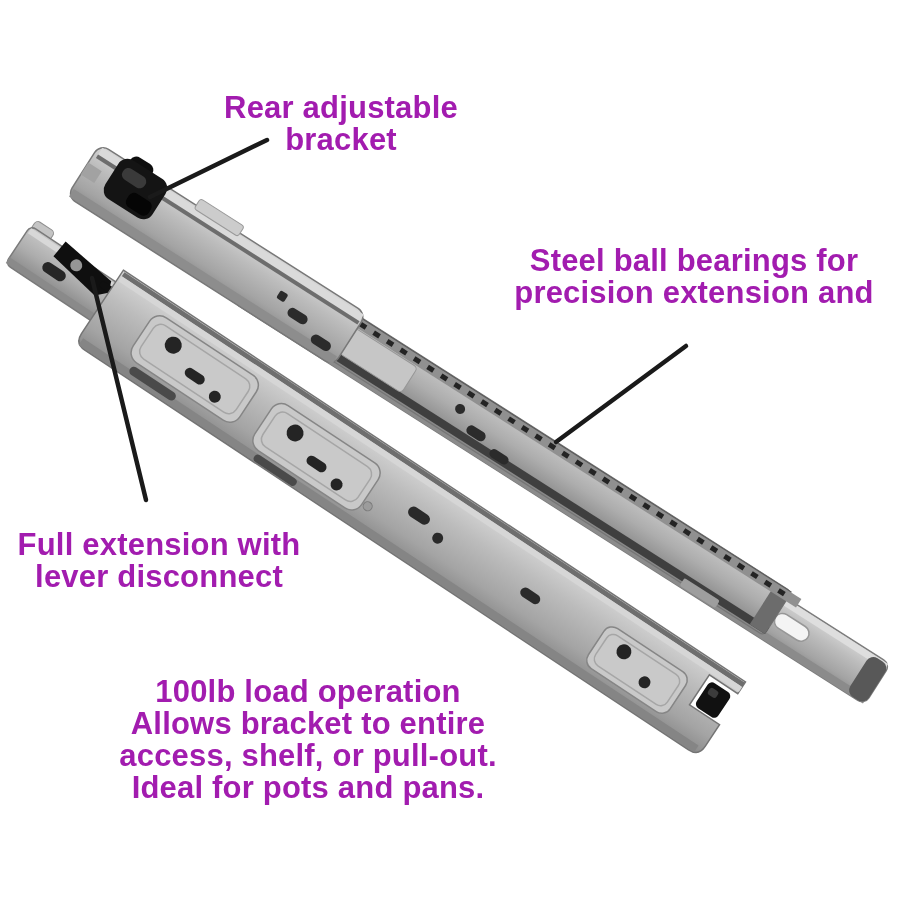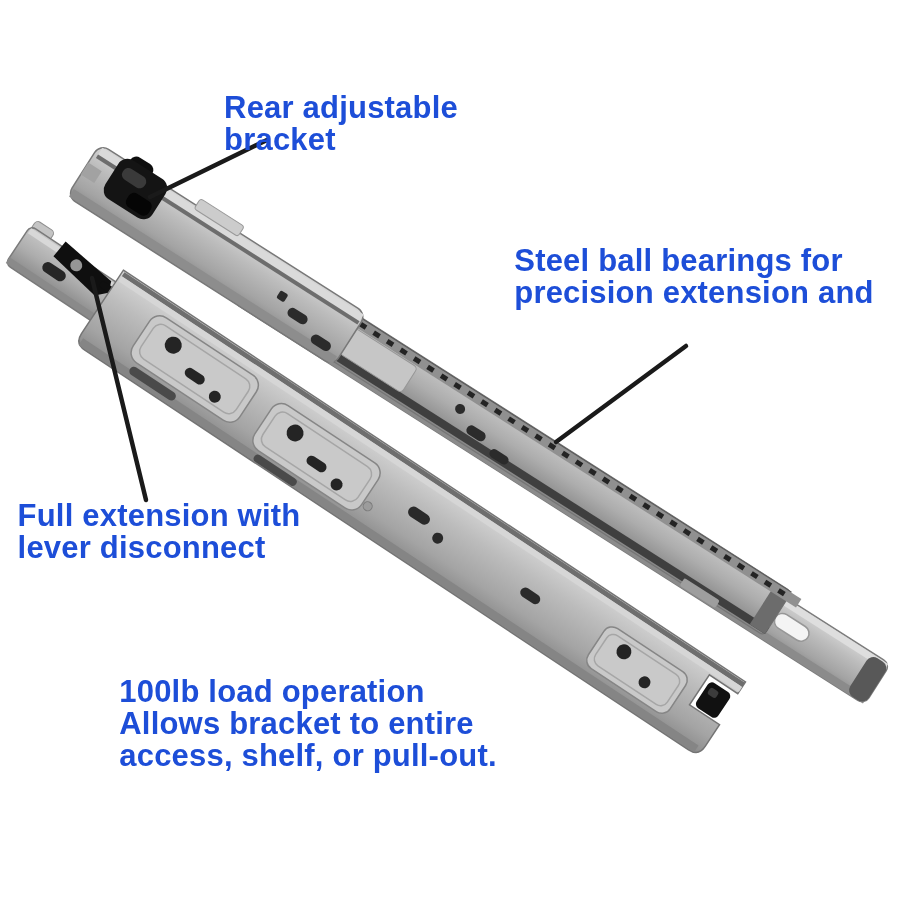--- a/index.html
+++ b/index.html
@@ -16,26 +16,26 @@
     font-family: "Liberation Sans", sans-serif;
   }
   .scene {
     position: absolute;
     left: 0;
     top: 0;
   }
   .ann {
     position: absolute;
     transform: translateX(-50%);
-    text-align: left;
+    text-align: center;
     font-weight: 600;
     font-size: 31px;
     line-height: 32px;
     letter-spacing: 0.2px;
-    color: #1d4ed8;
+    color: #a21caf;
     white-space: nowrap;
   }
 </style>
 </head>
 <body>
 
 <div class="stage">
 
   <svg class="scene" width="900" height="900" viewBox="0 0 900 900">
     <defs>
@@ -181,24 +181,25 @@
   <div class="ann" style="left:341px; top:92px;">
     <div>Rear adjustable</div>
     <div>bracket</div>
   </div>
 
   <div class="ann" style="left:694px; top:245px;">
     <div>Steel ball bearings for</div>
     <div>precision extension and</div>
   </div>
 
-  <div class="ann" style="left:159px; top:500px;">
+  <div class="ann" style="left:159px; top:529px;">
     <div>Full extension with</div>
     <div>lever disconnect</div>
   </div>
 
   <div class="ann" style="left:308px; top:676px;">
     <div>100lb load operation</div>
     <div>Allows bracket to entire</div>
     <div>access, shelf, or pull-out.</div>
+    <div>Ideal for pots and pans.</div>
   </div>
 
 </div>
 
 </body></html>

